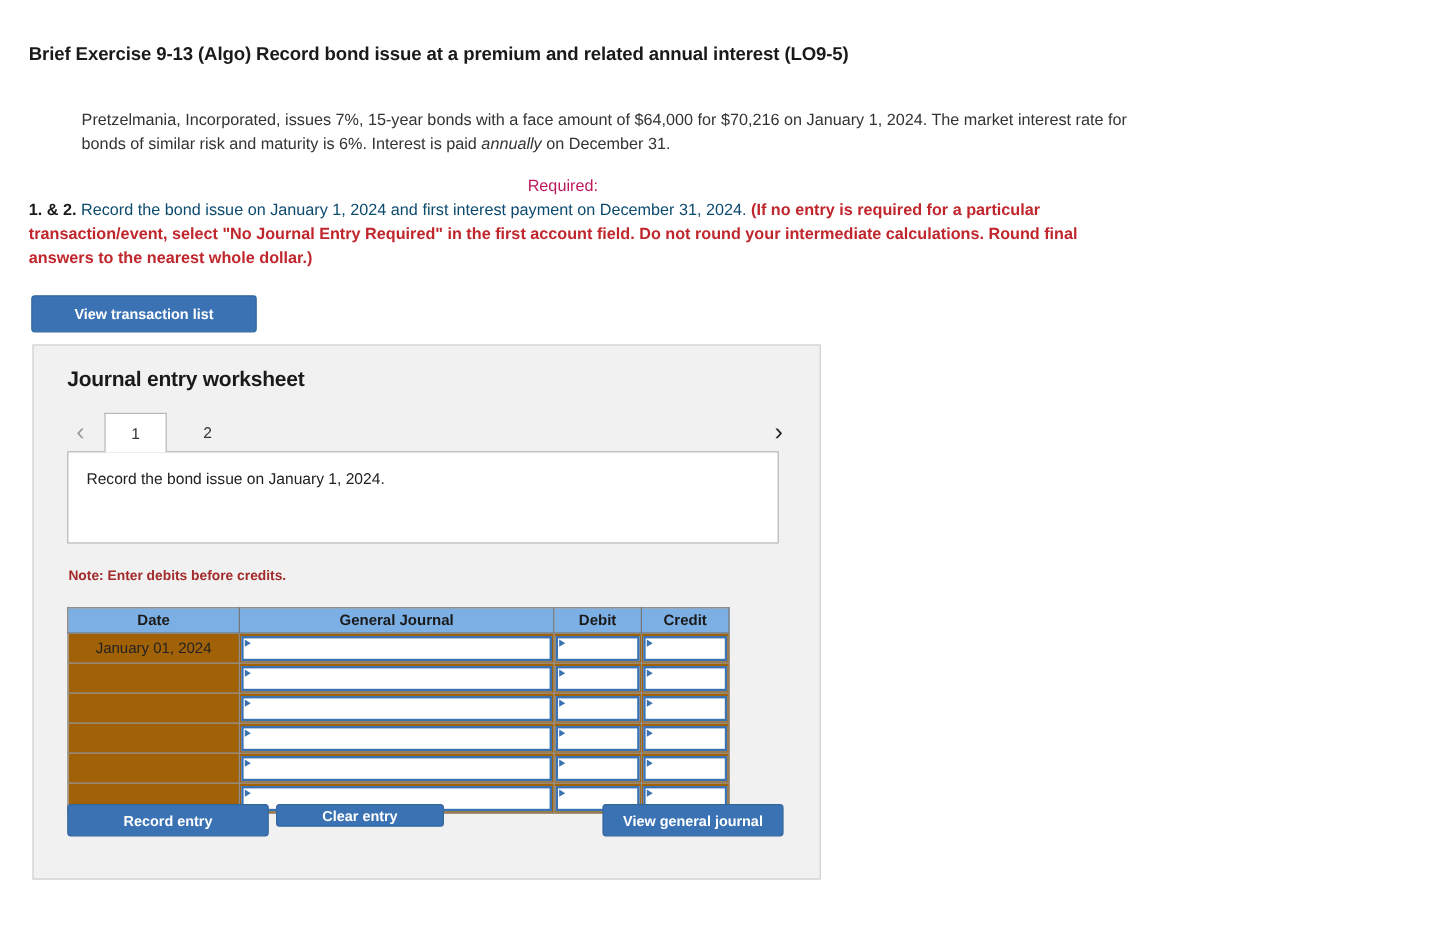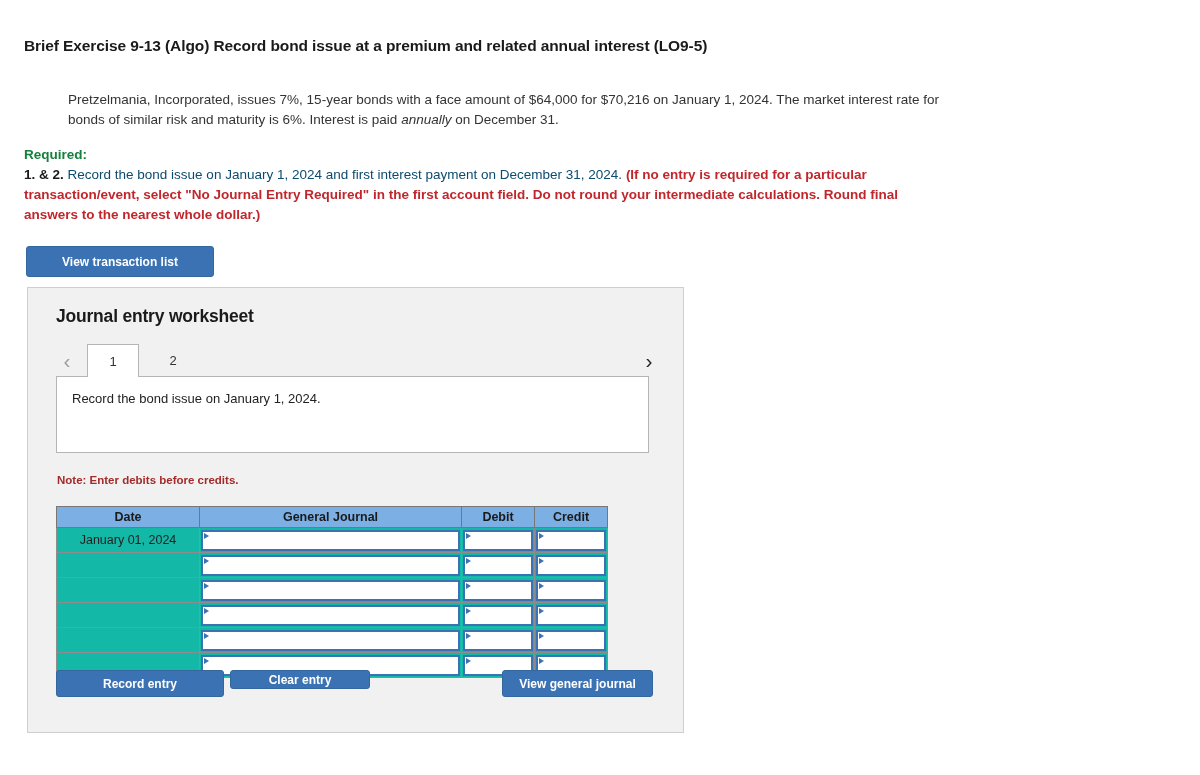--- a/index.html
+++ b/index.html
@@ -42,23 +42,24 @@
 
   .req-block {
     position: absolute;
     left: 24px;
     top: 145px;
     width: 890px;
     font-size: 13.5px;
     line-height: 20px;
   }
   .req-label {
-    font-weight: bold;
-    color: #15803d;
+    font-weight: normal;
+    color: #be185d;
     display: block;
+    text-align: center;
   }
   .req-num { font-weight: bold; color: #1a1a1a; }
   .req-text { color: #0c4a6e; }
   .req-red {
     color: #c0272d;
     font-weight: bold;
   }
 
   
   .btn {
@@ -203,21 +204,21 @@
     font-weight: bold;
     color: #1a1a1a;
     height: 20px;
     padding: 0;
     text-align: center;
   }
   .jtable td {
     border: 1px solid #8d8d8d;
     height: 24px;
     padding: 0;
-    background: #14b8a6;
+    background: #a16207;
     vertical-align: middle;
   }
   .col-date  { width: 143px; }
   .col-gj    { width: 262px; }
   .col-debit { width: 73px; }
   .col-credit{ width: 73px; }
 
   .date-cell {
     font-size: 12.5px;
     color: #222222;

